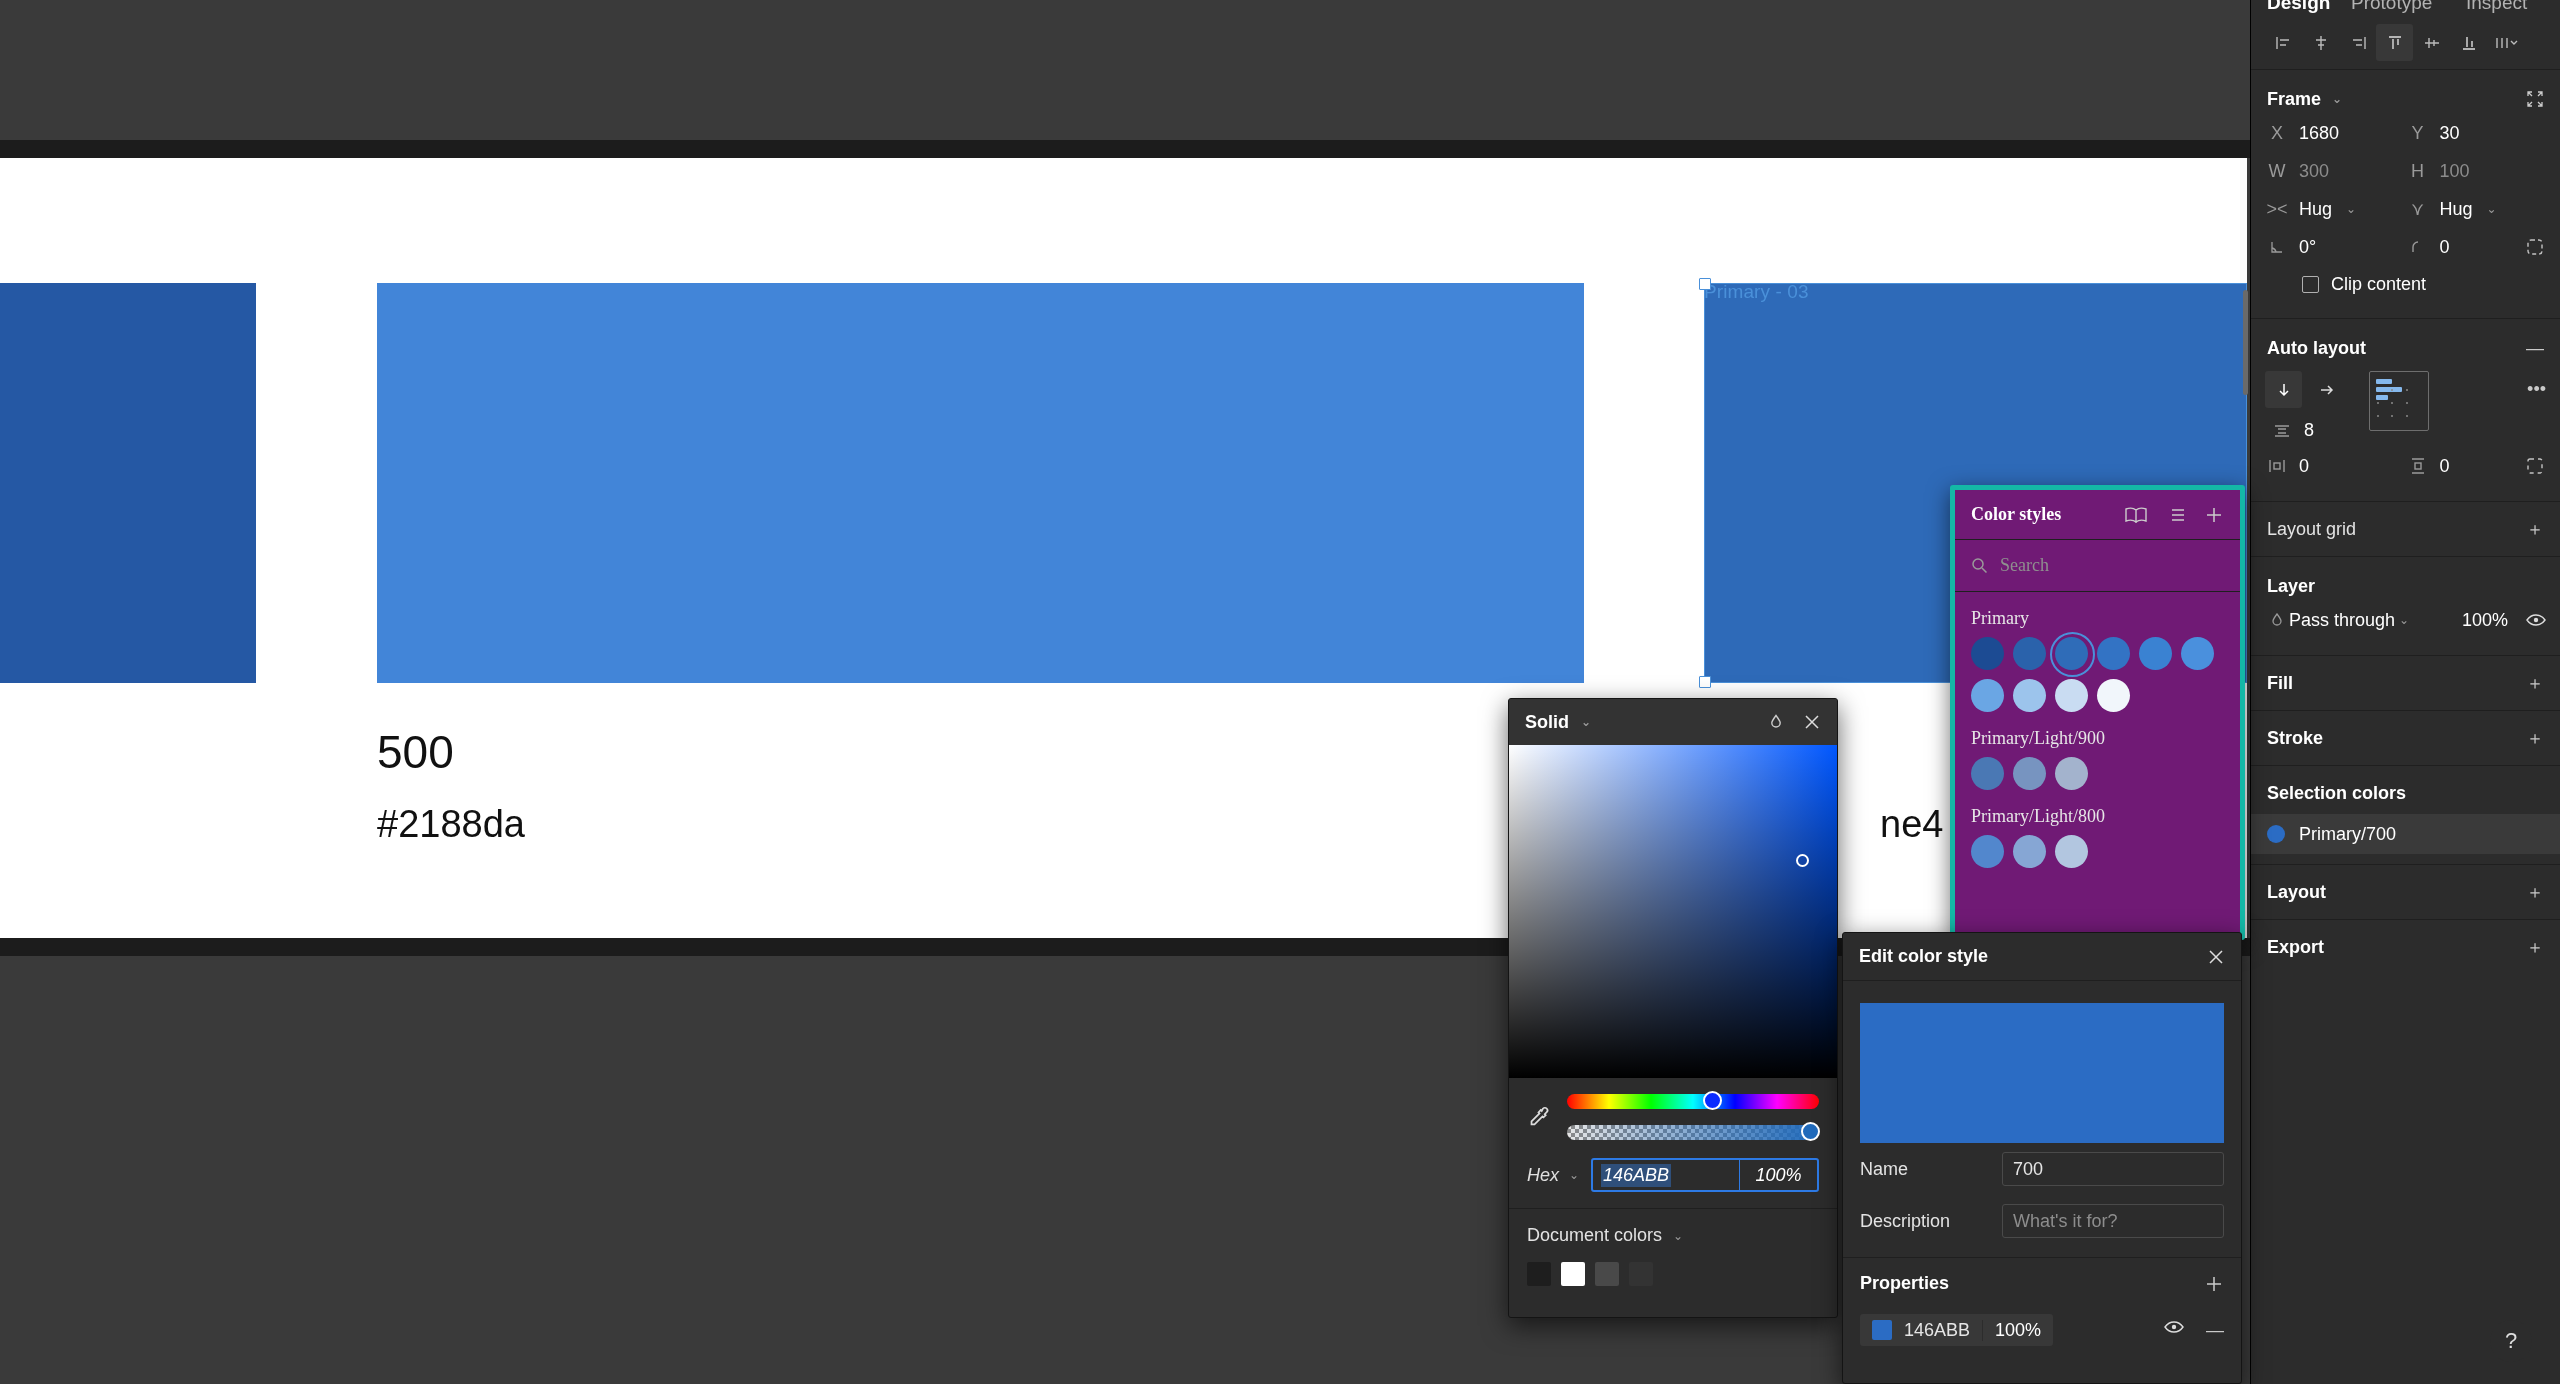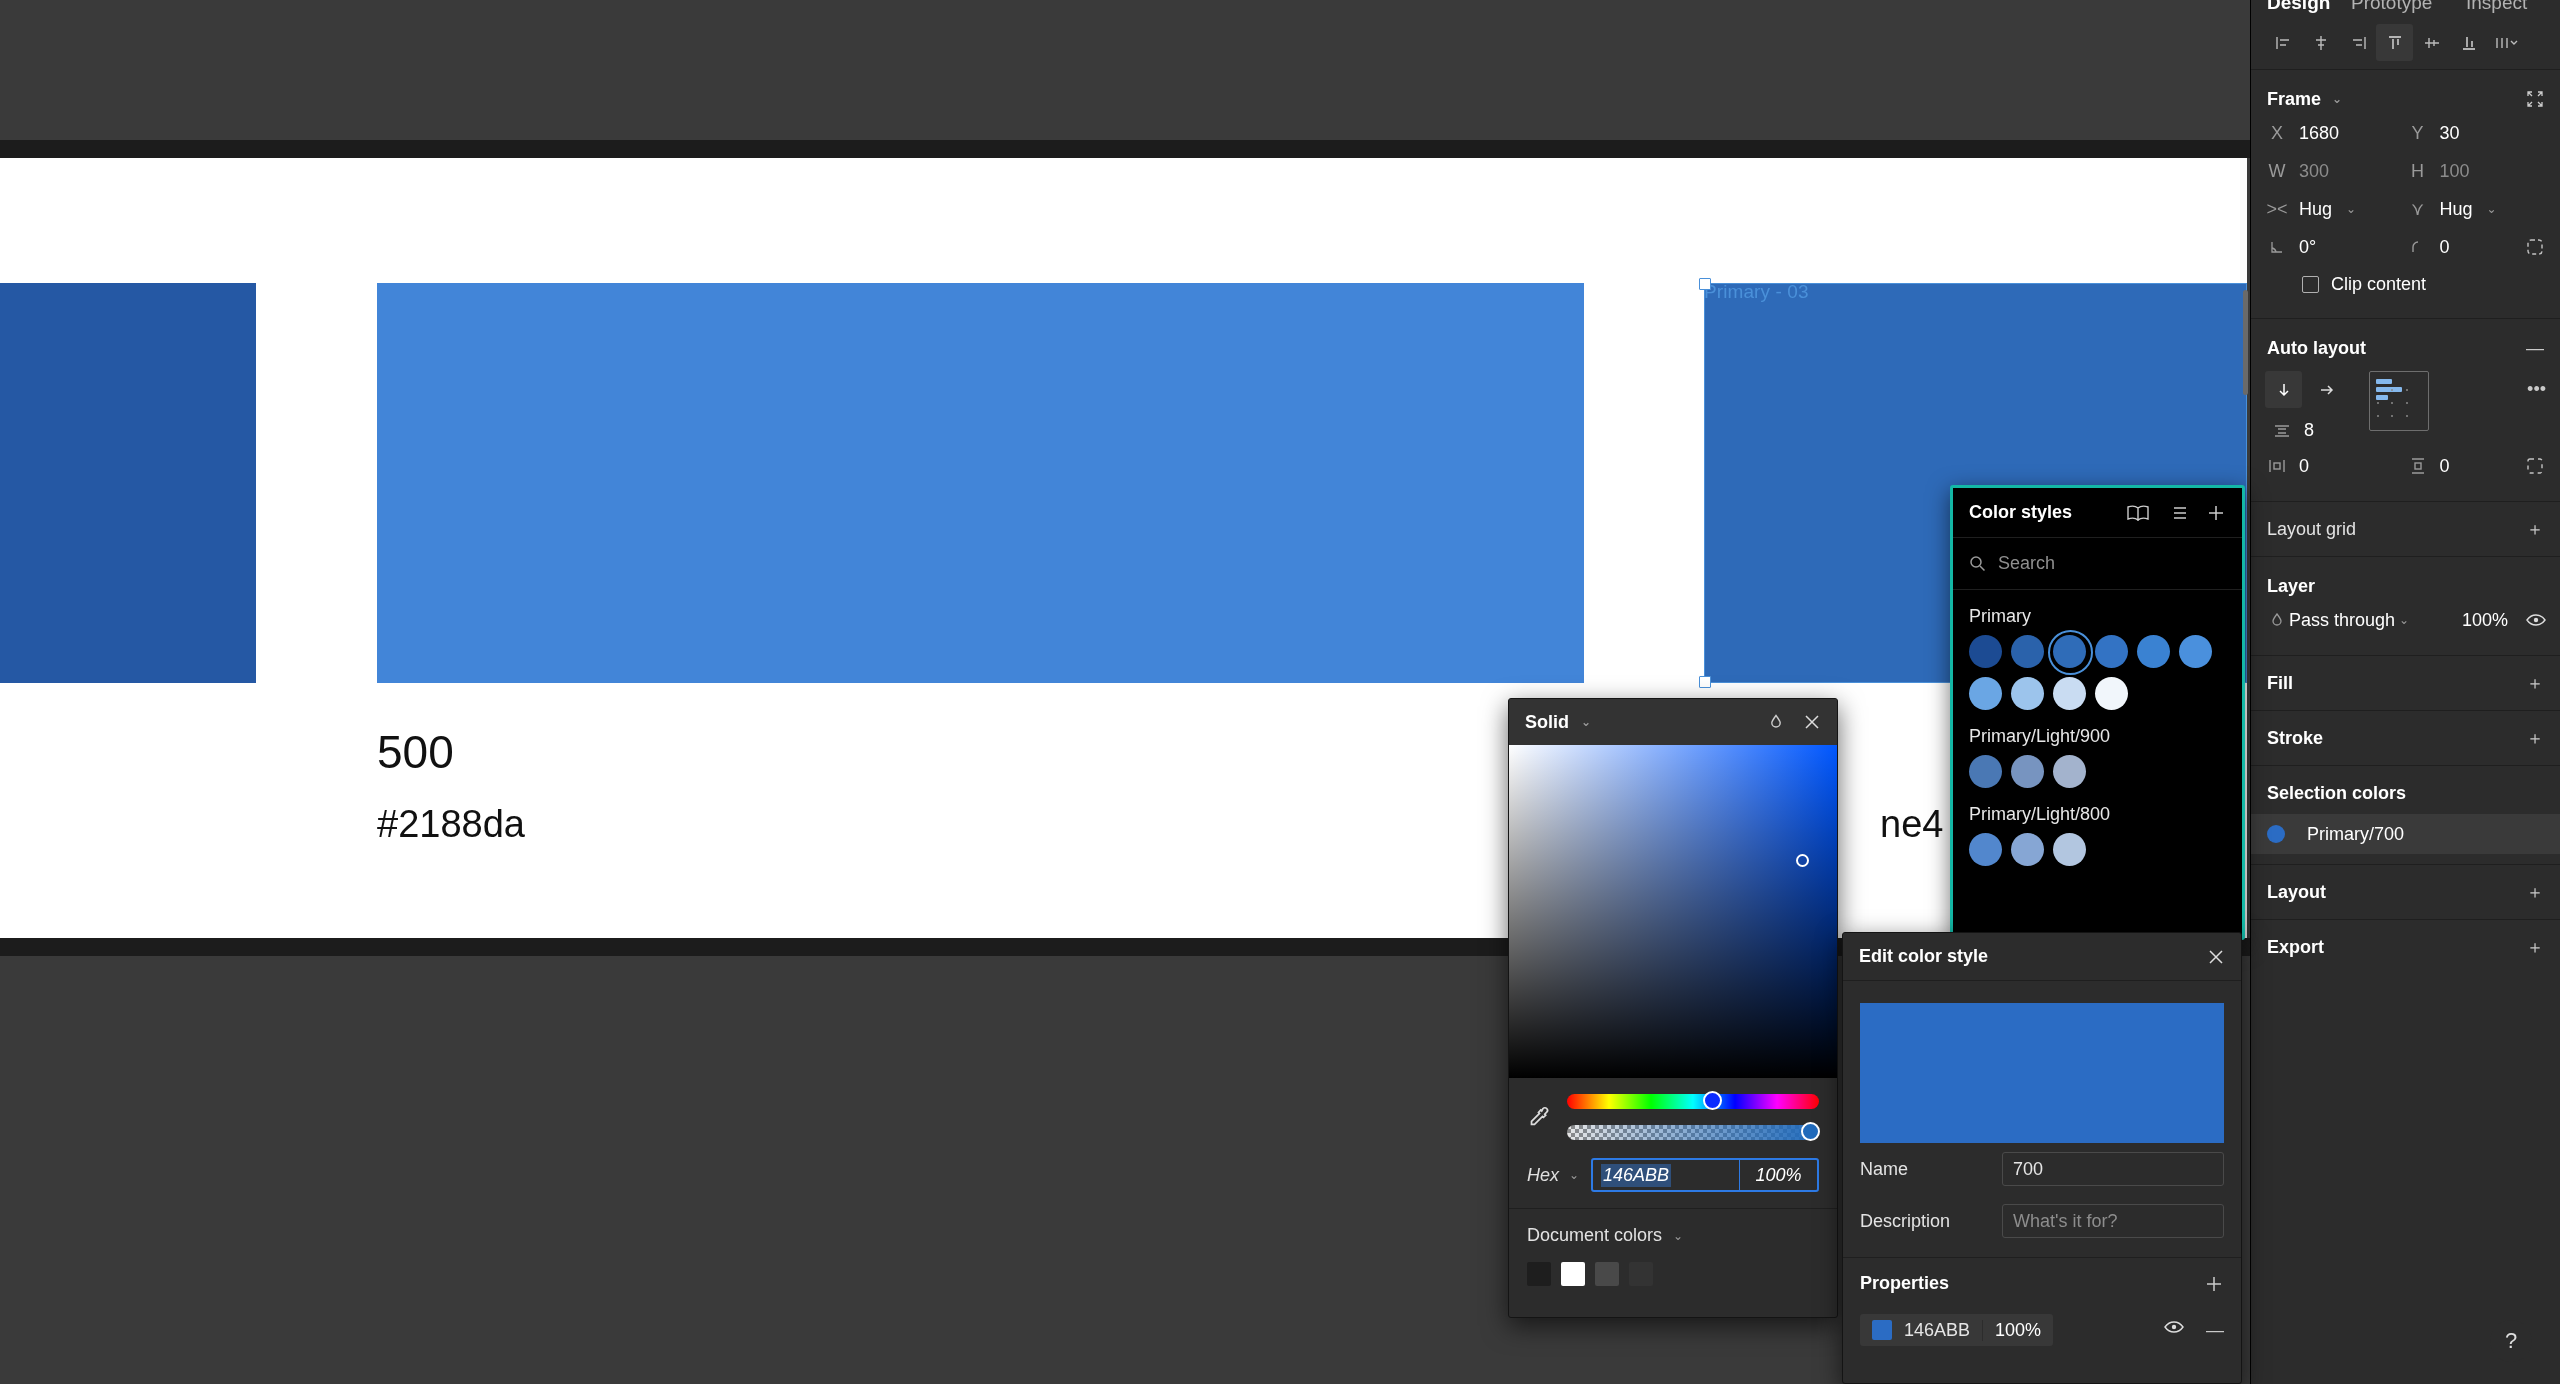--- a/index.html
+++ b/index.html
@@ -72,30 +72,30 @@
   .chk{ width:17px;height:17px;border:1.6px solid #b0b0b0;border-radius:2px; }
 
   .al-grid{
     width:60px;height:60px;border:1px solid #6e6e6e;border-radius:2px;
     position:relative; background:#2c2c2c;
   }
   .al-bar{ position:absolute; background:#85b8ec; border-radius:1px; height:5px; }
   .al-dot{ position:absolute; width:2px;height:2px;background:#8a8a8a;border-radius:50%; }
 
   .selcolor-row{
-    display:flex; align-items:center; gap:22px; padding:0 16px; height:40px;
+    display:flex; align-items:center; gap:14px; padding:0 16px; height:40px;
     background:#3a3a3a;
   }
   .dot{ width:18px;height:18px;border-radius:50%; }
 
   
   #color-styles{
     position:absolute; left:1950px; top:485px; width:295px; height:455px;
-    background:#000000; border:3px solid #14b8a6; border-radius:3px;
-    box-shadow:0 6px 22px rgba(0,0,0,.55); overflow:hidden; font-size:18px;
+    background:#701a75; border:5px solid #14b8a6; border-radius:3px;
+    box-shadow:0 6px 22px rgba(0,0,0,.55); overflow:hidden; font-size:18px;font-family:Liberation Serif, serif;
   }
   #cs-head{
     height:50px; display:flex; align-items:center; justify-content:space-between;
     padding:0 16px; border-bottom:1px solid #1f1f1f;
   }
   #cs-head .t{ font-weight:700; color:#fff; }
   #cs-head .icons{ display:flex; gap:18px; align-items:center; color:#c9c9c9; }
   #cs-search{
     height:52px; display:flex; align-items:center; gap:12px; padding:0 16px;
     border-bottom:1px solid #1f1f1f; color:#8f8f8f;

